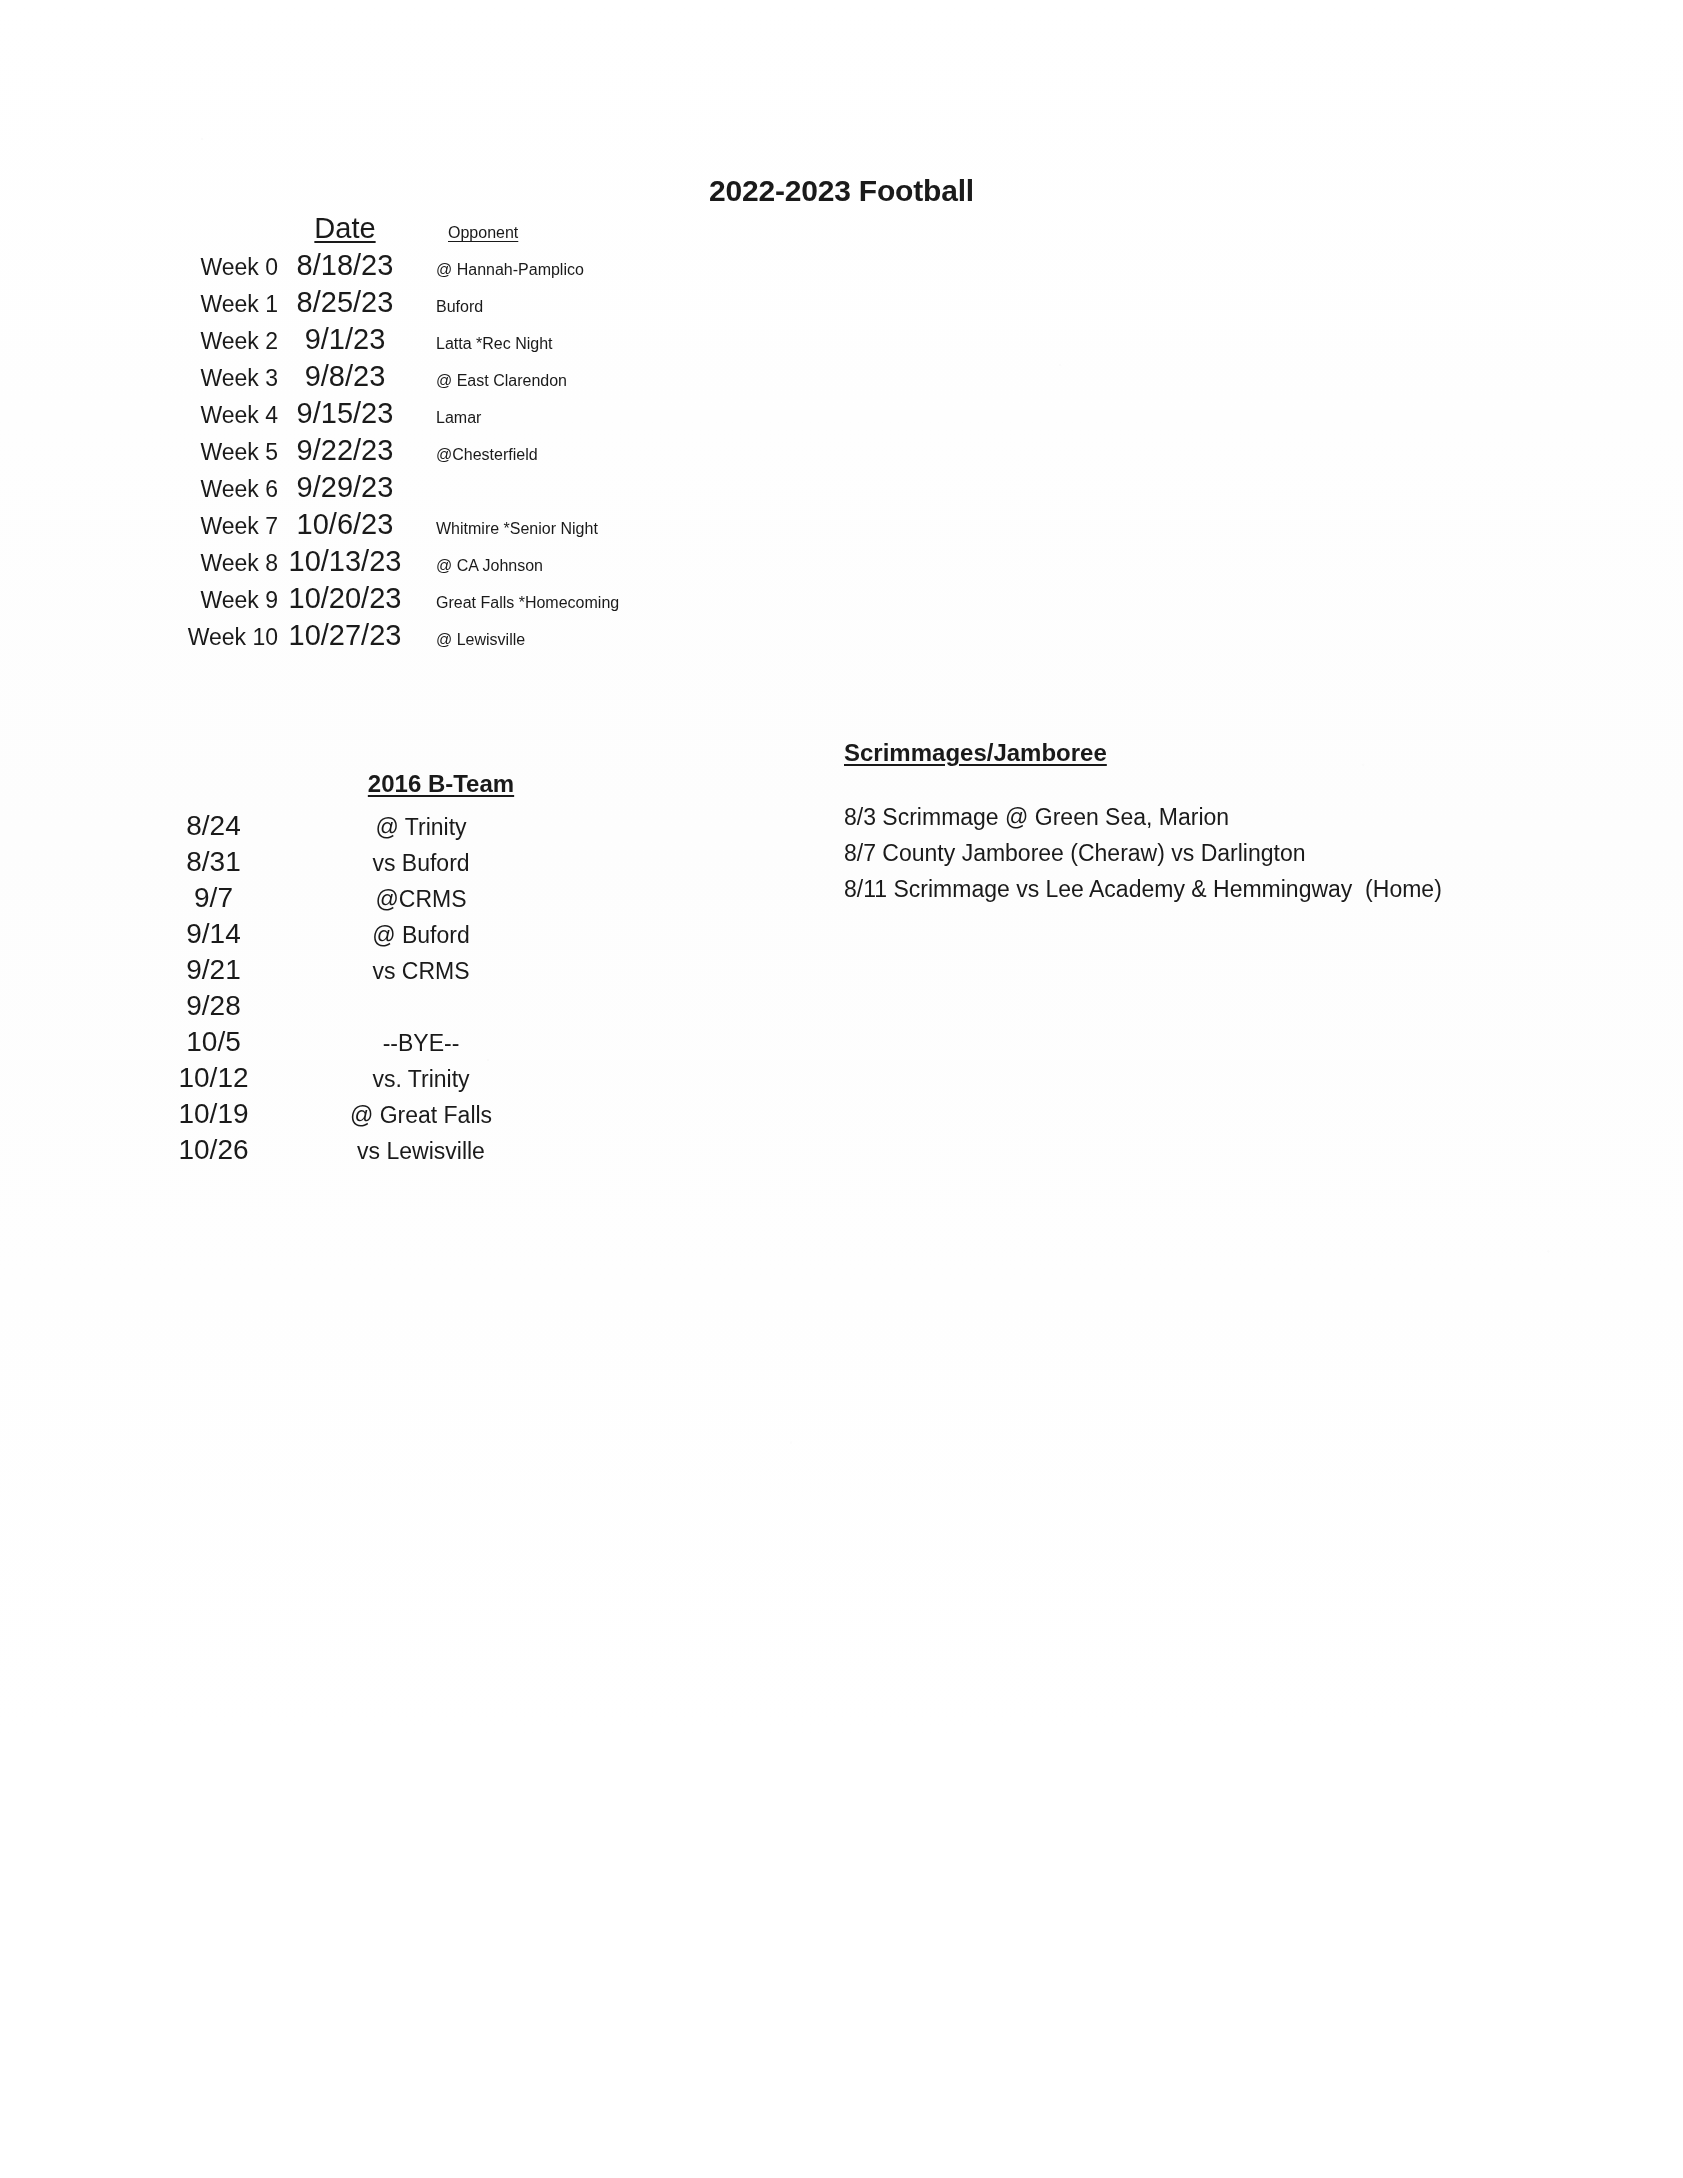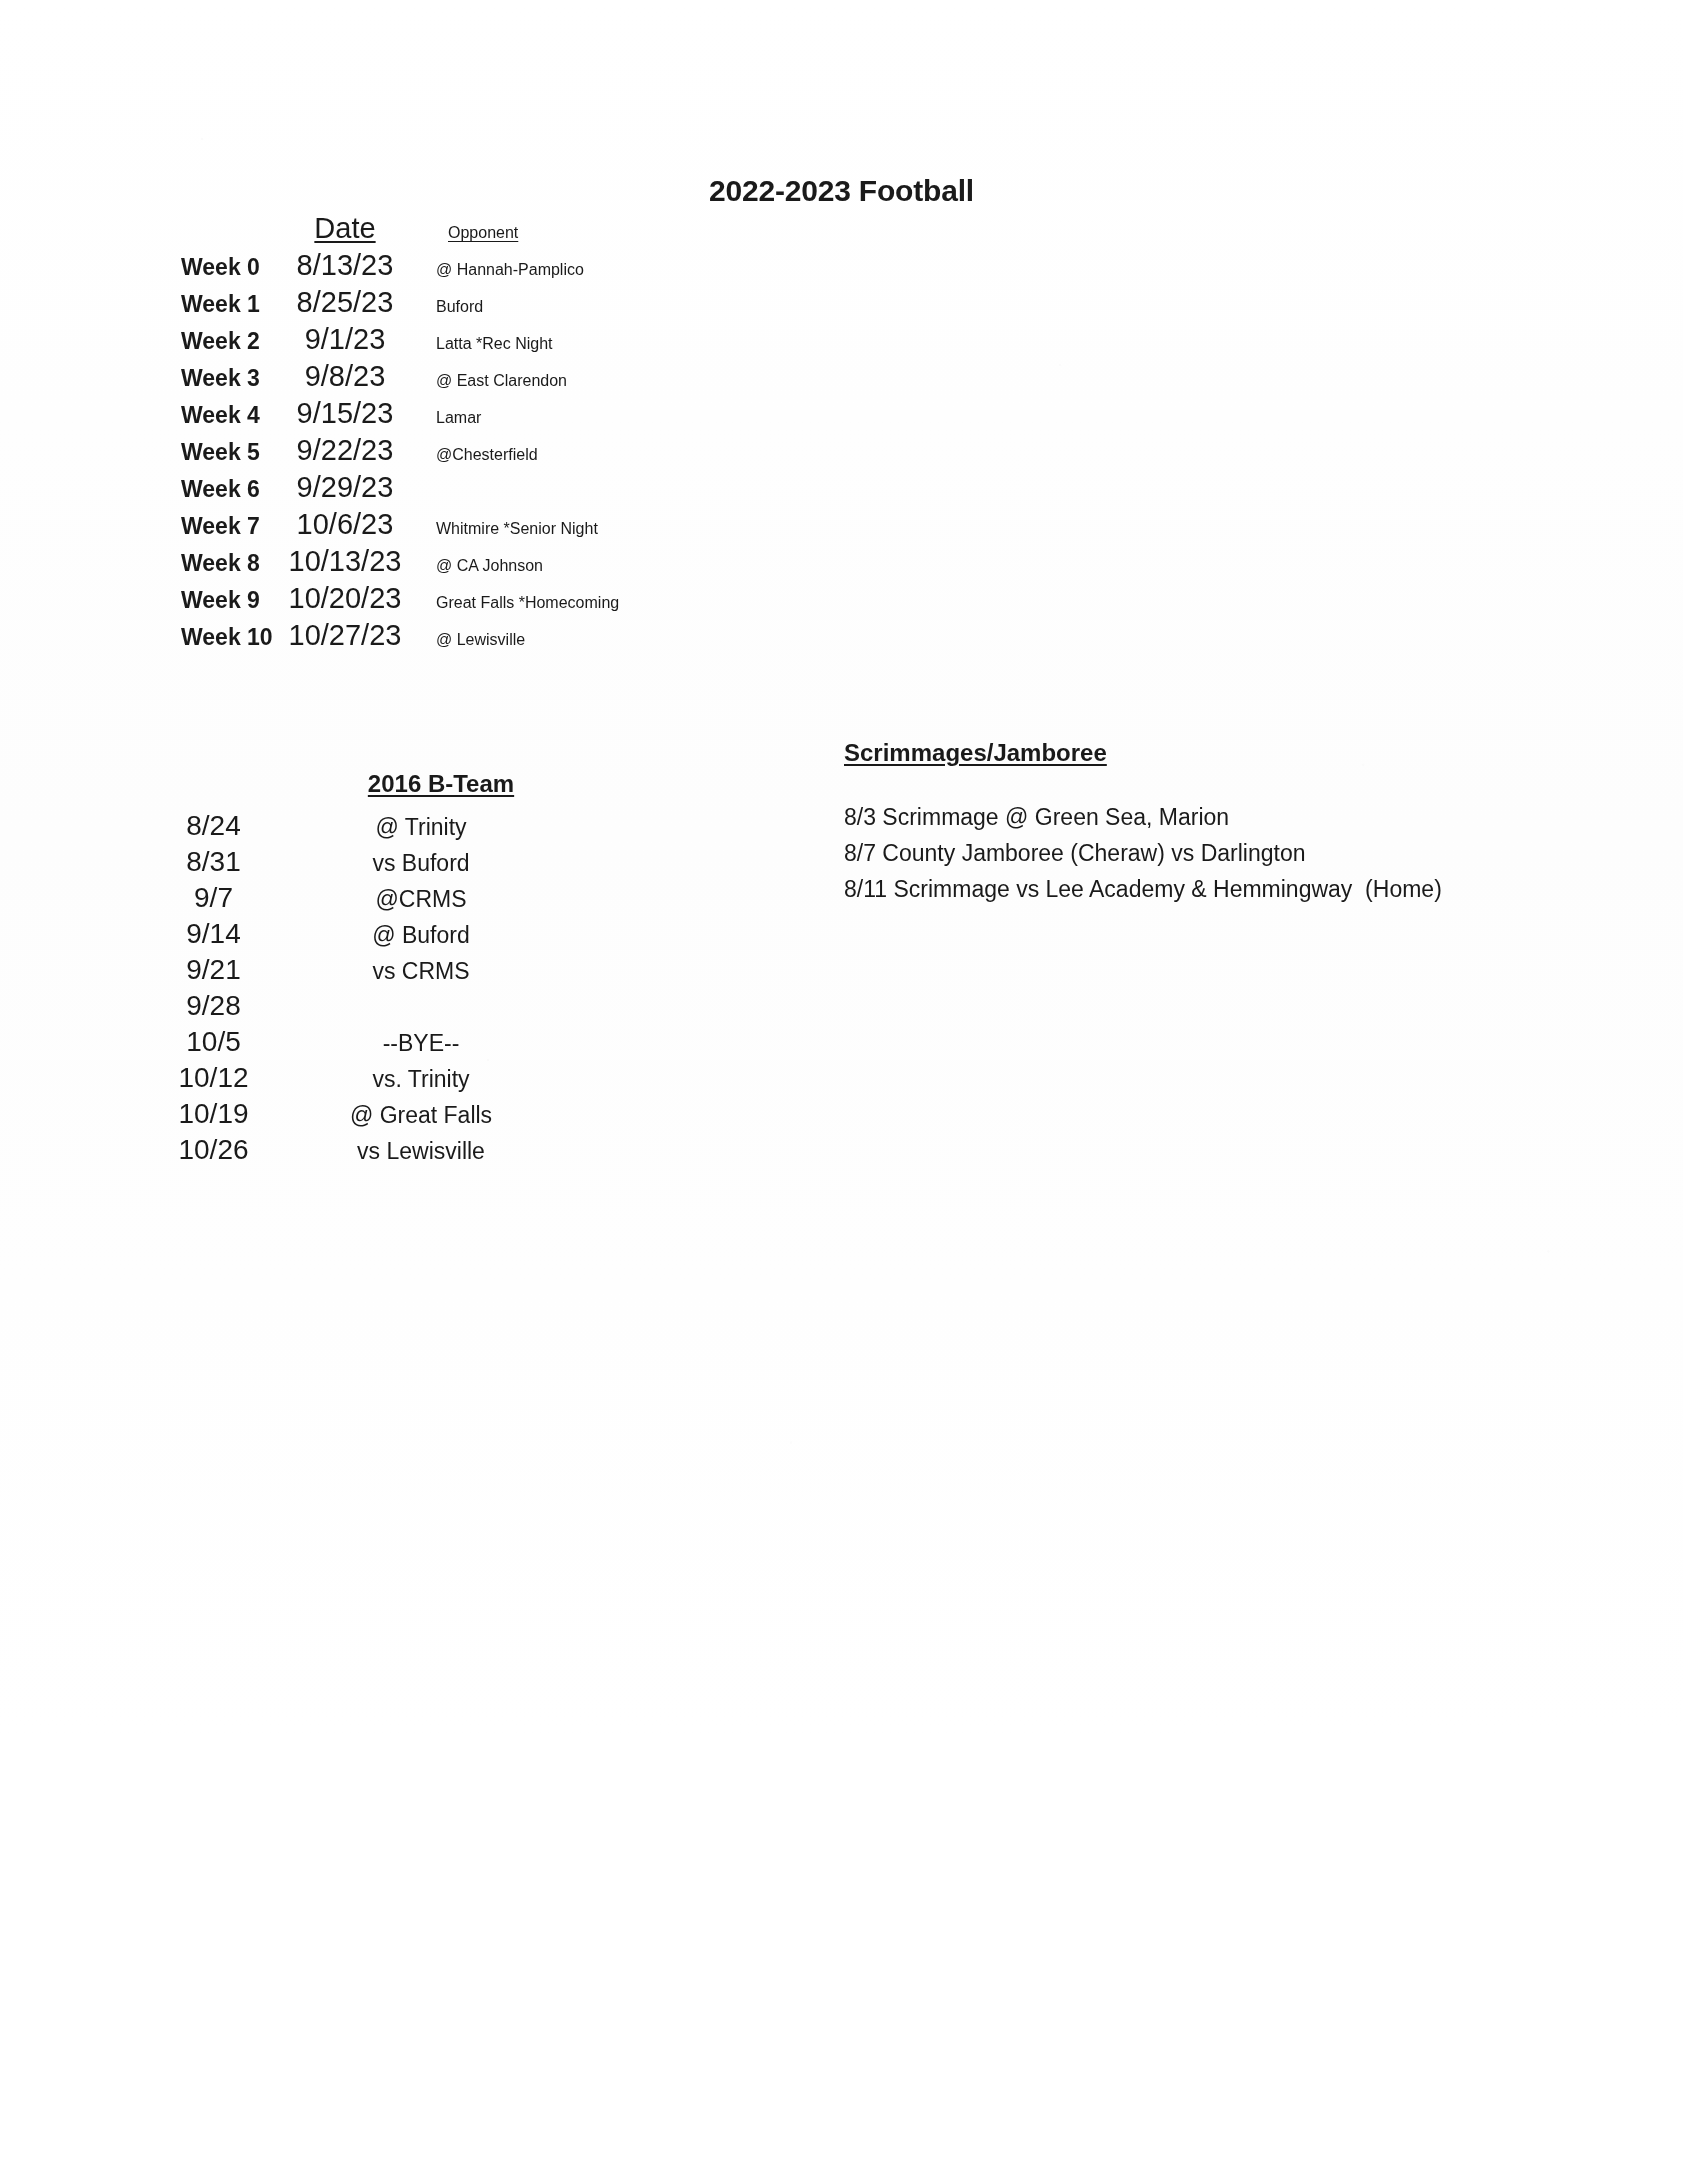--- a/index.html
+++ b/index.html
@@ -51,24 +51,24 @@
     top: 212px;
     width: 752px;
   }
   .v-row {
     display: flex;
     align-items: baseline;
     height: 37px;
   }
   .v-week {
     width: 129px;
-    text-align: left;
+    text-align: right;
     padding-left: 32px;
     font-size: 23px;
-    font-weight: bold;
+    font-weight: normal;
     box-sizing: border-box;
   }
   .v-date {
     width: 134px;
     text-align: center;
     font-size: 29px;
   }
   .v-opp {
     flex: 1;
     padding-left: 24px;
@@ -159,21 +159,21 @@
 
   <div id="varsity-schedule">
     <div class="v-row hdr">
       <div class="v-week"></div>
       <div class="v-date hdr-underline">Date </div>
       <div class="v-opp hdr-underline" style="display:inline-block;flex:none;">Opponent</div>
     </div>
     <div id="varsity-rows">
         <div class="v-row">
           <div class="v-week">Week 0</div>
-          <div class="v-date">8/13/23</div>
+          <div class="v-date">8/18/23</div>
           <div class="v-opp">@ Hannah-Pamplico</div>
         </div>
         <div class="v-row">
           <div class="v-week">Week 1</div>
           <div class="v-date">8/25/23</div>
           <div class="v-opp">Buford</div>
         </div>
         <div class="v-row">
           <div class="v-week">Week 2</div>
           <div class="v-date">9/1/23</div>

